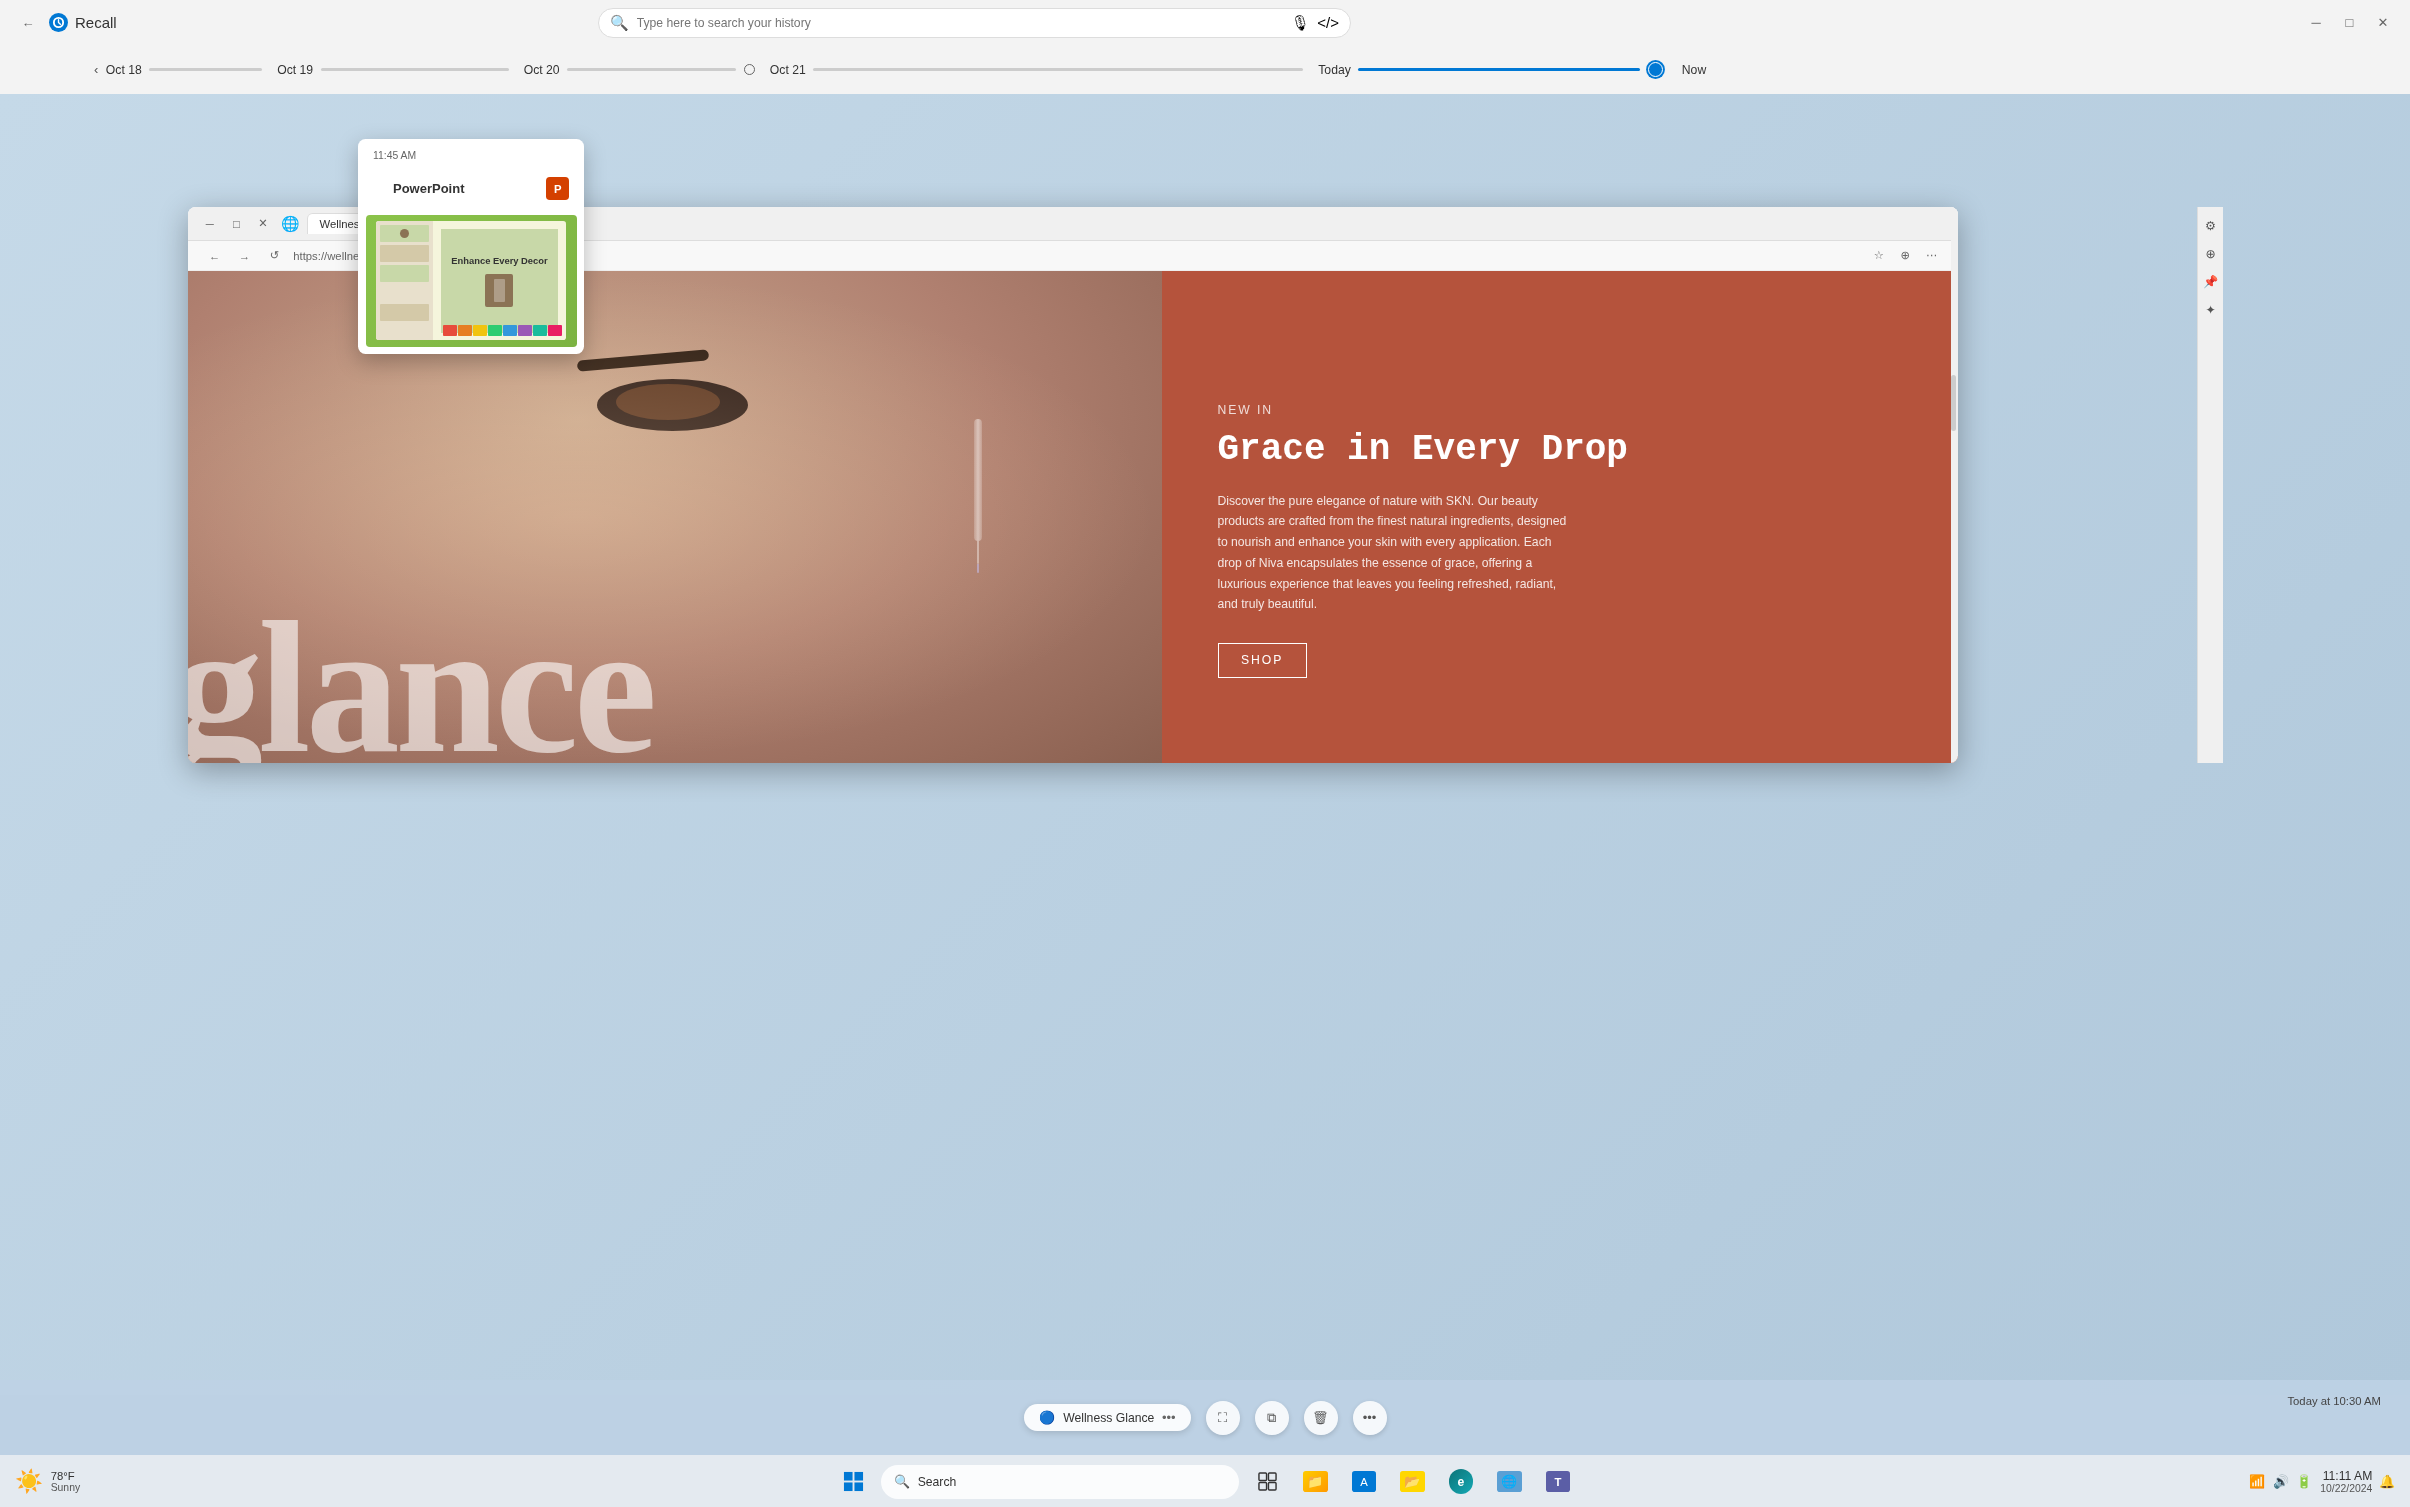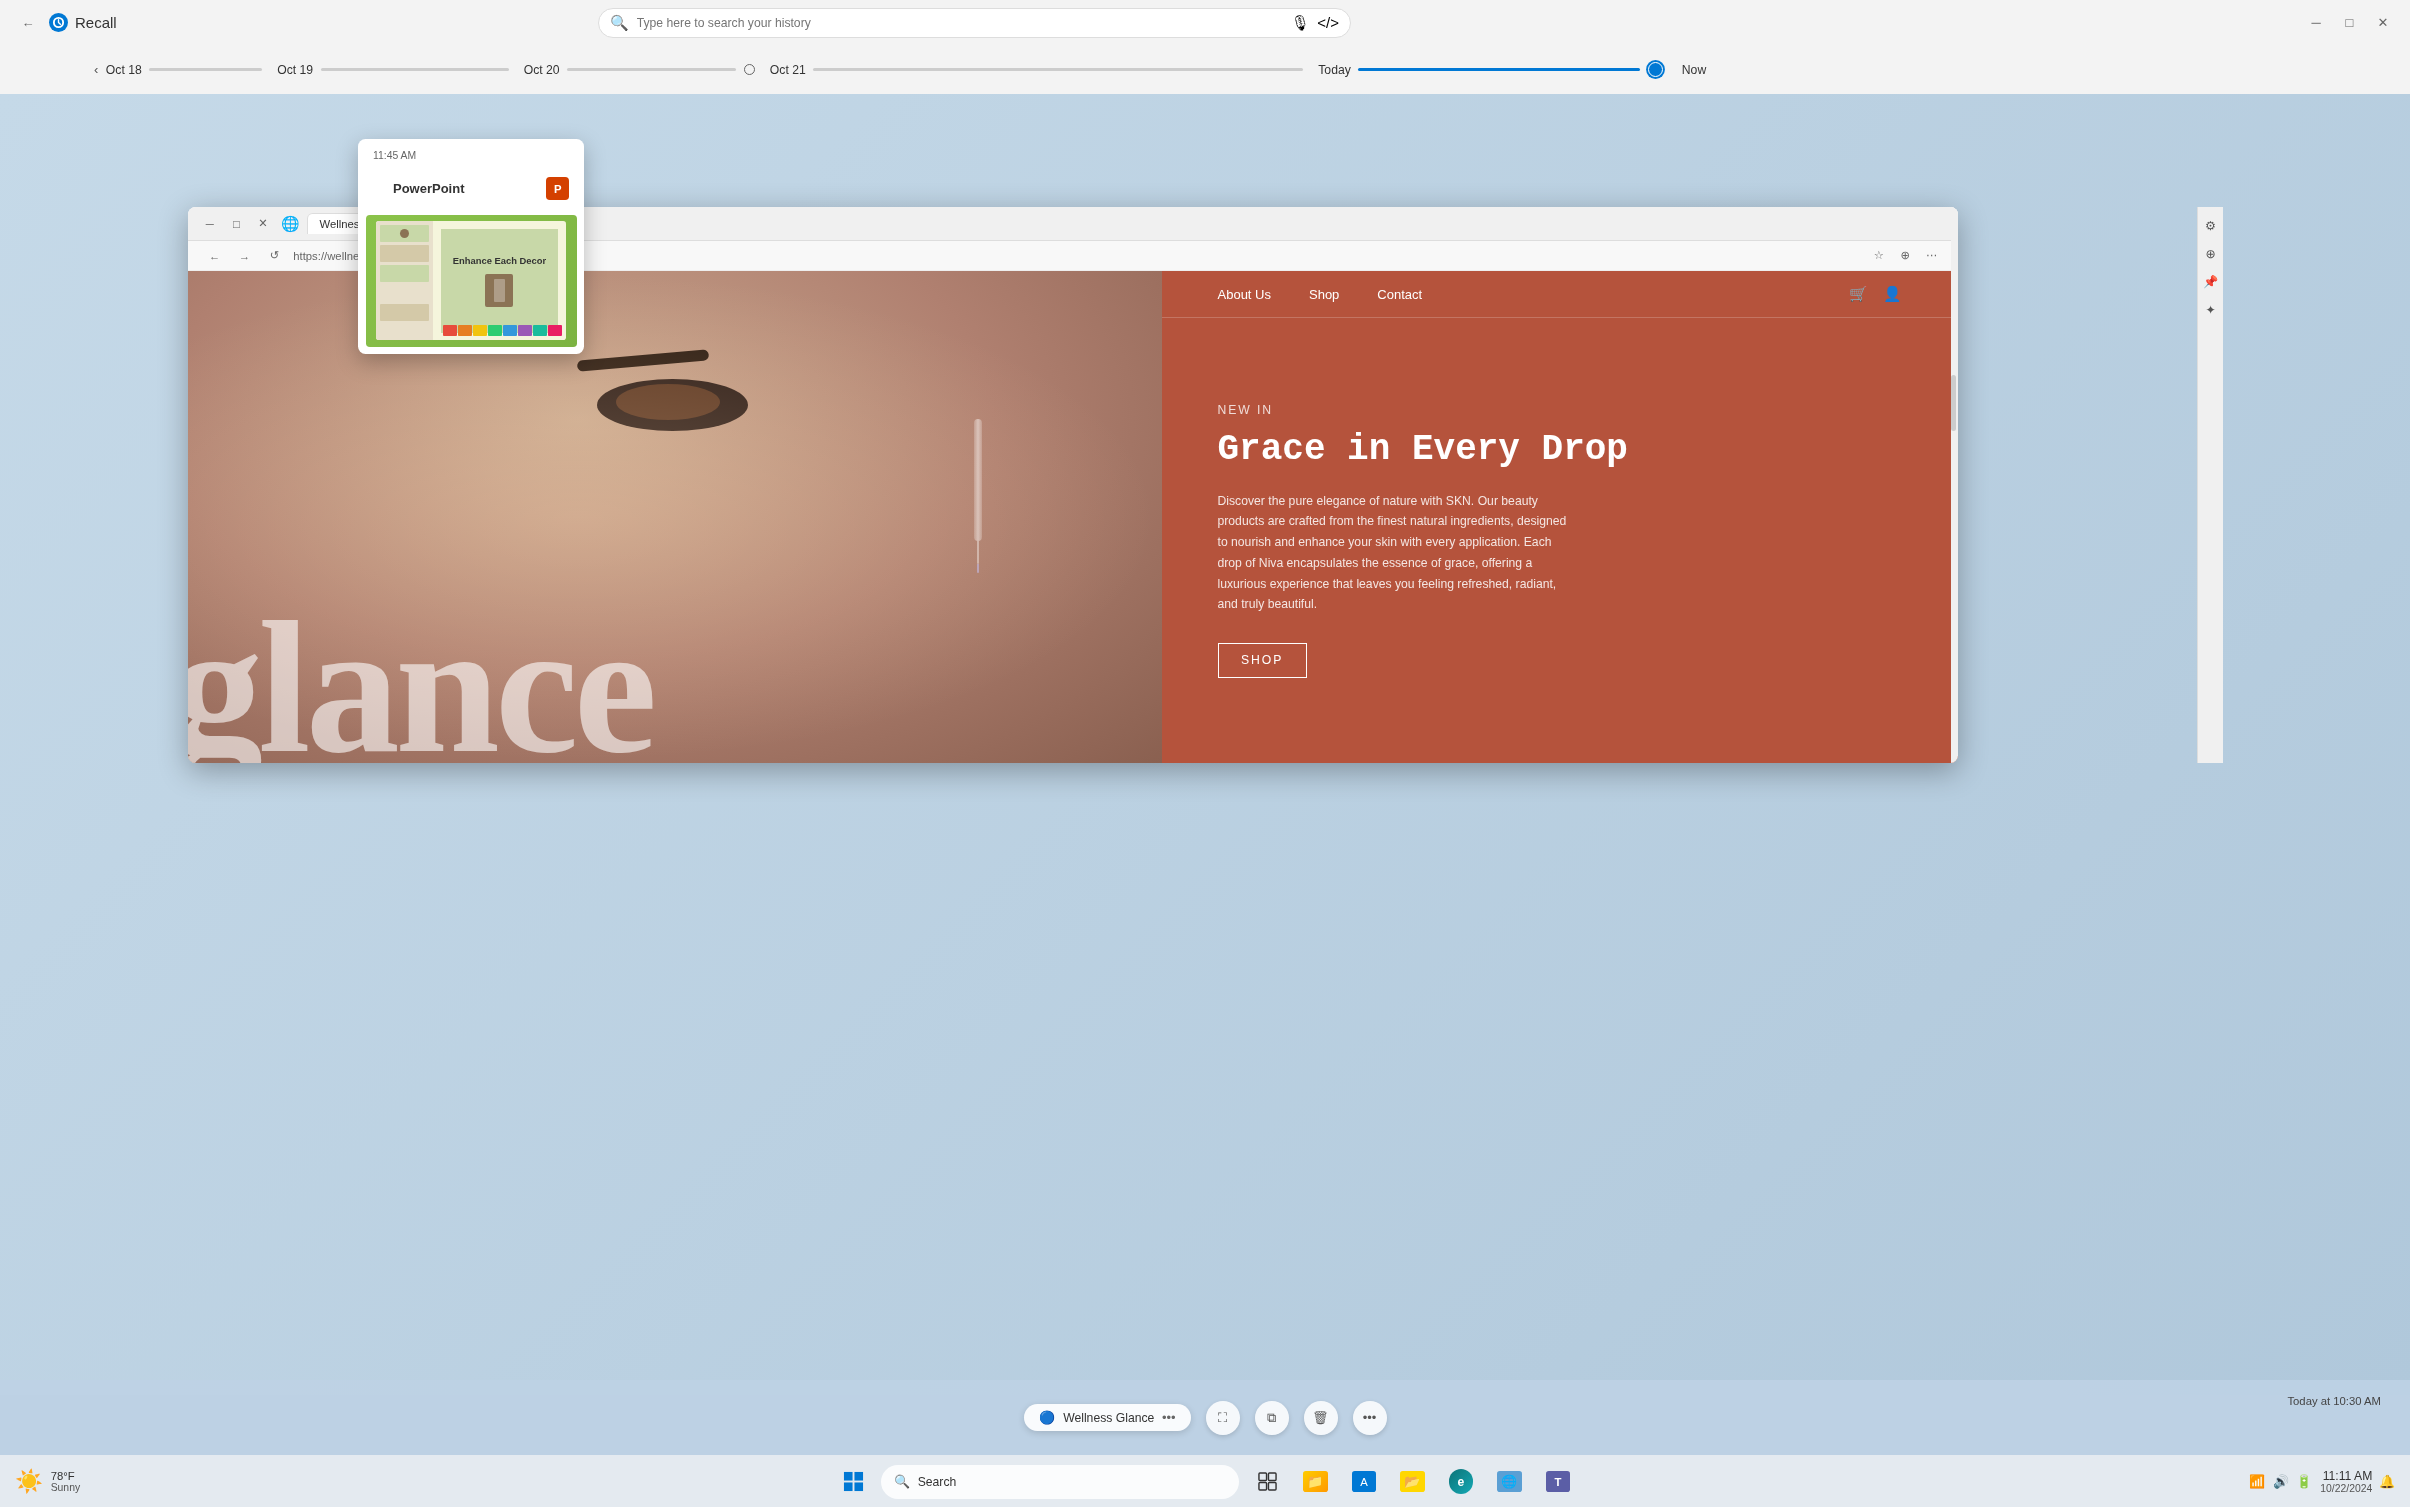--- a/index.html
+++ b/index.html
@@ -631,29 +631,20 @@
             <div style="width:7.5px;height:122px;background:linear-gradient(to right,rgba(255,255,255,0.2),rgba(255,255,255,0.5),rgba(255,255,255,0.2));border-radius:5.6px;margin:0 auto;"></div>
             <div style="width:2.8px;height:23.5px;background:rgba(255,255,255,0.4);margin:0 auto;border-radius:0 0 2.8px 2.8px;"></div>
             <div style="width:2.8px;height:9.4px;background:rgba(200,200,255,0.5);margin:0 auto;border-radius:0 0 2.8px 2.8px;"></div>
           </div>
         </div>
         <div class="glance-text">glance</div>
       </div>
 
       <div class="website-right">
 
-        <div class="site-nav">
-          <span class="site-nav-item">About Us</span>
-          <span class="site-nav-item">Shop</span>
-          <span class="site-nav-item">Contact</span>
-          <div class="site-nav-icons">
-            <span class="site-nav-icon">🛒</span>
-            <span class="site-nav-icon">👤</span>
-          </div>
-        </div>
 
         <div class="site-content">
           <div class="new-in-label">NEW IN</div>
           <h1 class="site-headline">Grace in Every Drop</h1>
           <p class="site-description">Discover the pure elegance of nature with SKN. Our beauty products are crafted from the finest natural ingredients, designed to nourish and enhance your skin with every application. Each drop of Niva encapsulates the essence of grace, offering a luxurious experience that leaves you feeling refreshed, radiant, and truly beautiful.</p>
           <button class="shop-btn">SHOP</button>
         </div>
       </div>
     </div>
 
@@ -688,21 +679,21 @@
           <div style="width:100%;height:17px;background:#c8d8a8;margin-bottom:2.8px;border-radius:0.9px;display:flex;align-items:center;justify-content:center;">
             <div style="width:9.4px;height:9.4px;background:#8b7355;border-radius:50%;"></div>
           </div>
           <div style="width:100%;height:17px;background:#d4c9a8;margin-bottom:2.8px;border-radius:0.9px;"></div>
           <div style="width:100%;height:17px;background:#c8d8a8;margin-bottom:2.8px;border-radius:0.9px;"></div>
           <div style="width:100%;height:17px;background:#e8e0cc;margin-bottom:2.8px;border-radius:0.9px;"></div>
           <div style="width:100%;height:17px;background:#d4c9a8;border-radius:0.9px;"></div>
         </div>
         <div class="ppt-preview-right">
           <div style="background:#c8d8a8;width:100%;height:100%;display:flex;flex-direction:column;align-items:center;justify-content:center;padding:7.5px;">
-            <span class="ppt-enhance-text">Enhance Each Decor</span>
+            <span class="ppt-enhance-text">Enhance Every Decor</span>
             <div style="width:28px;height:33px;background:#8b7355;margin-top:7.5px;border-radius:1.9px;display:flex;align-items:center;justify-content:center;">
               <div style="width:11.3px;height:23.5px;background:rgba(255,255,255,0.3);border-radius:0.9px;"></div>
             </div>
           </div>
         </div>
 
         <div style="position:absolute;bottom:3.8px;left:35%;right:3.8px;height:11.3px;display:flex;gap:0.9px;">
           <div style="flex:1;background:#e74c3c;border-radius:0.9px;"></div>
           <div style="flex:1;background:#e67e22;border-radius:0.9px;"></div>
           <div style="flex:1;background:#f1c40f;border-radius:0.9px;"></div>

